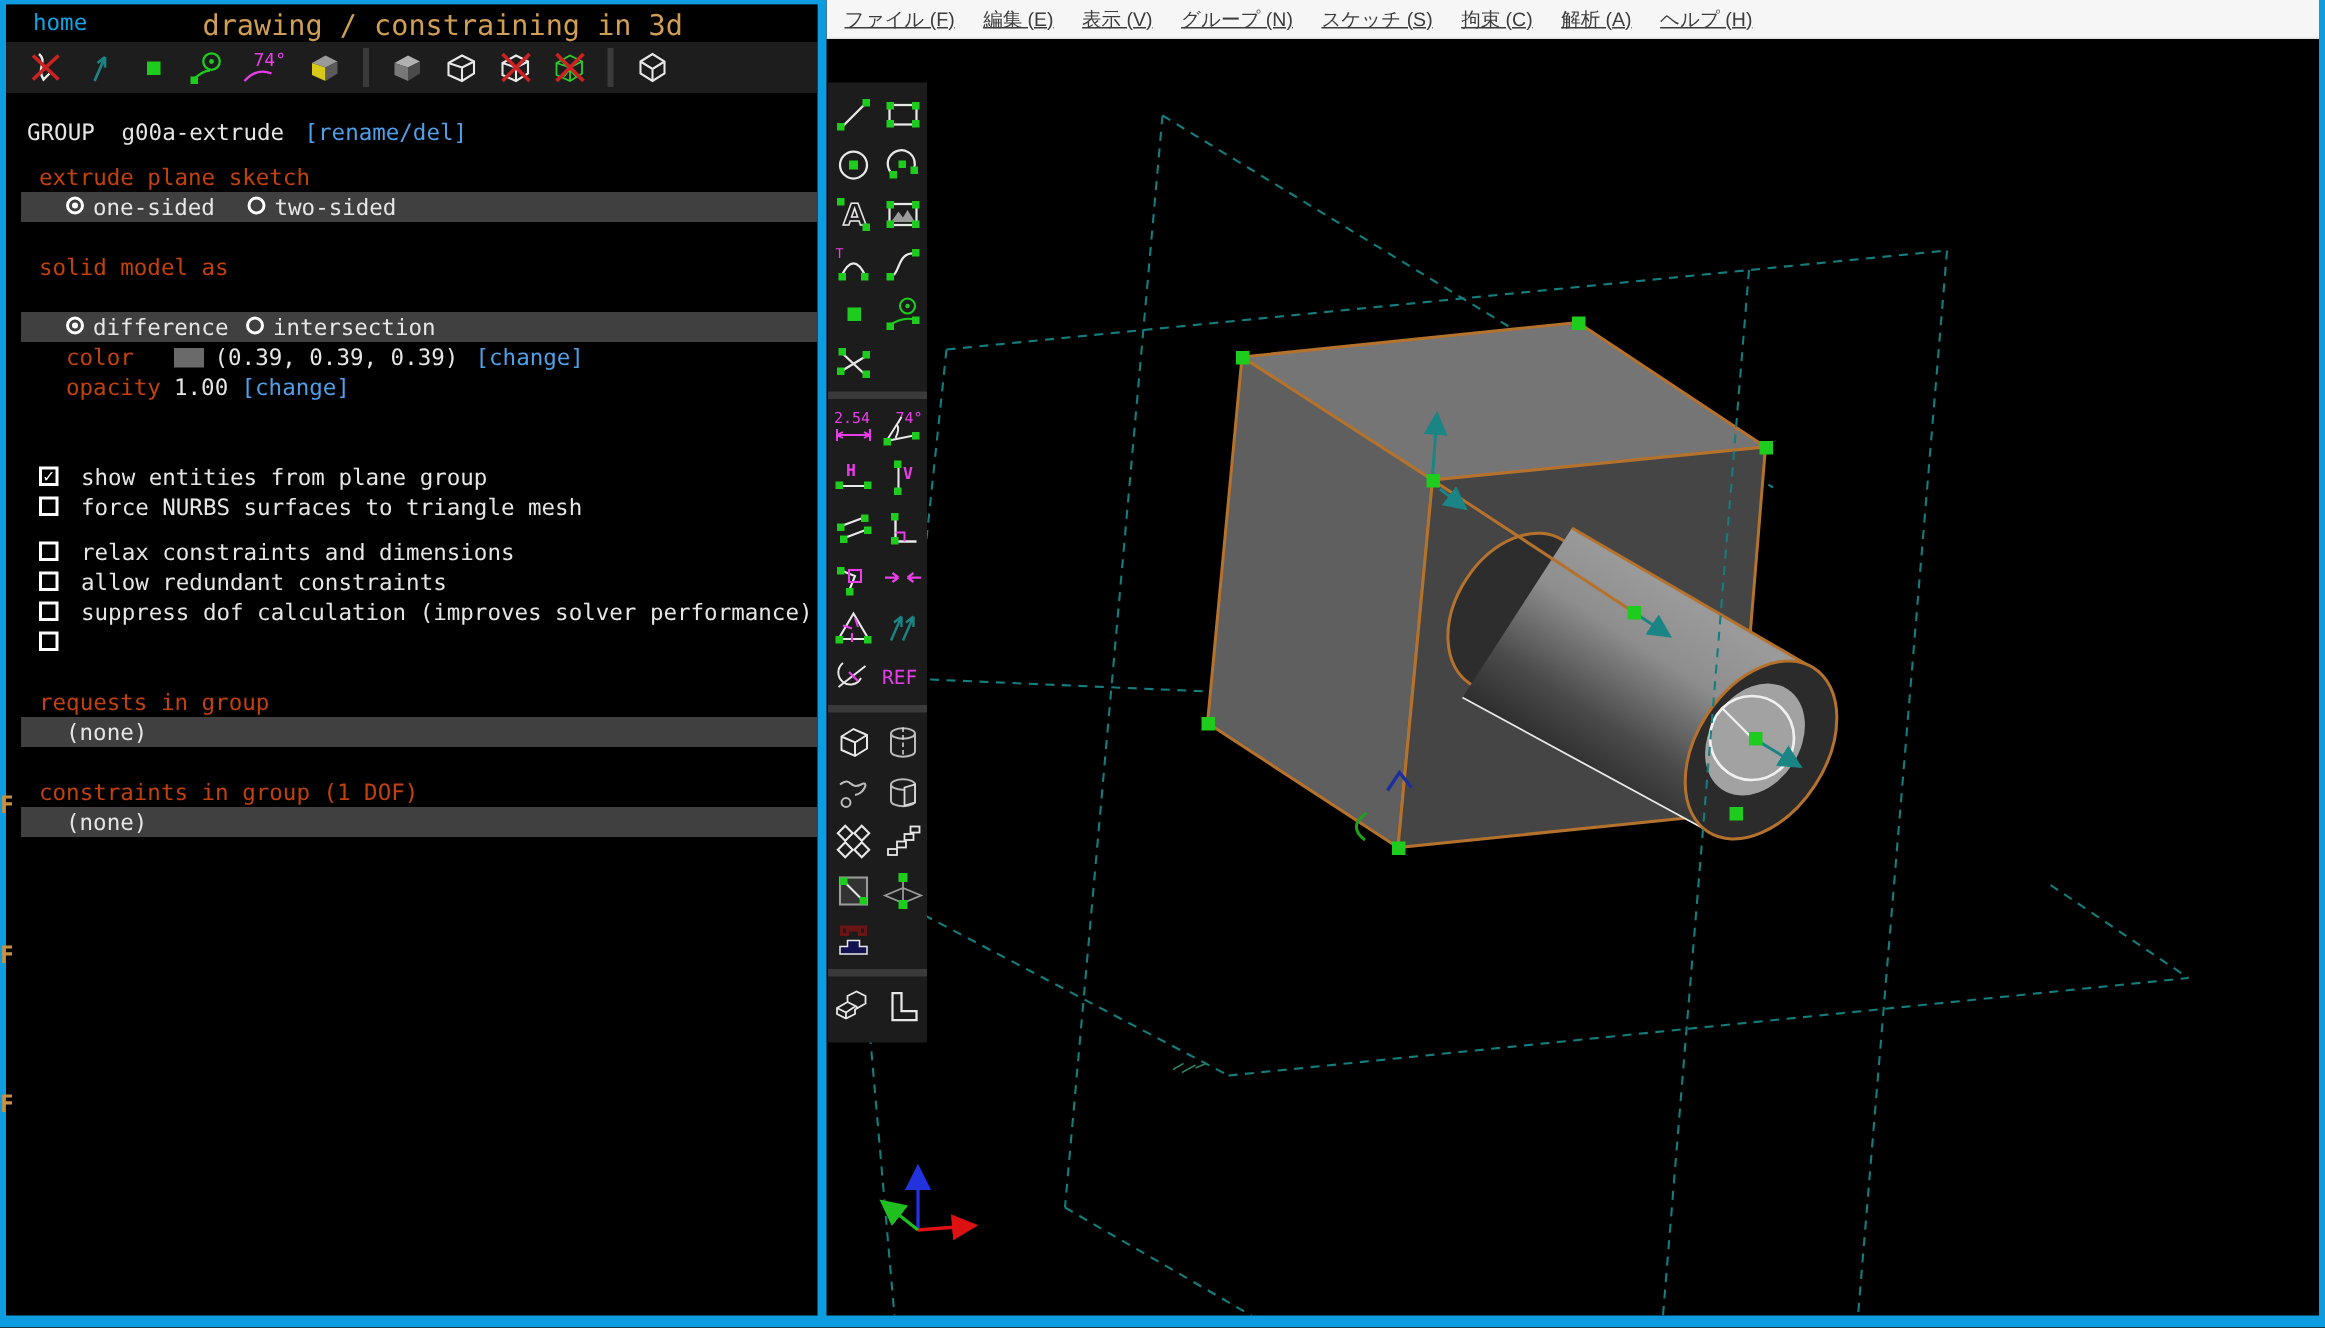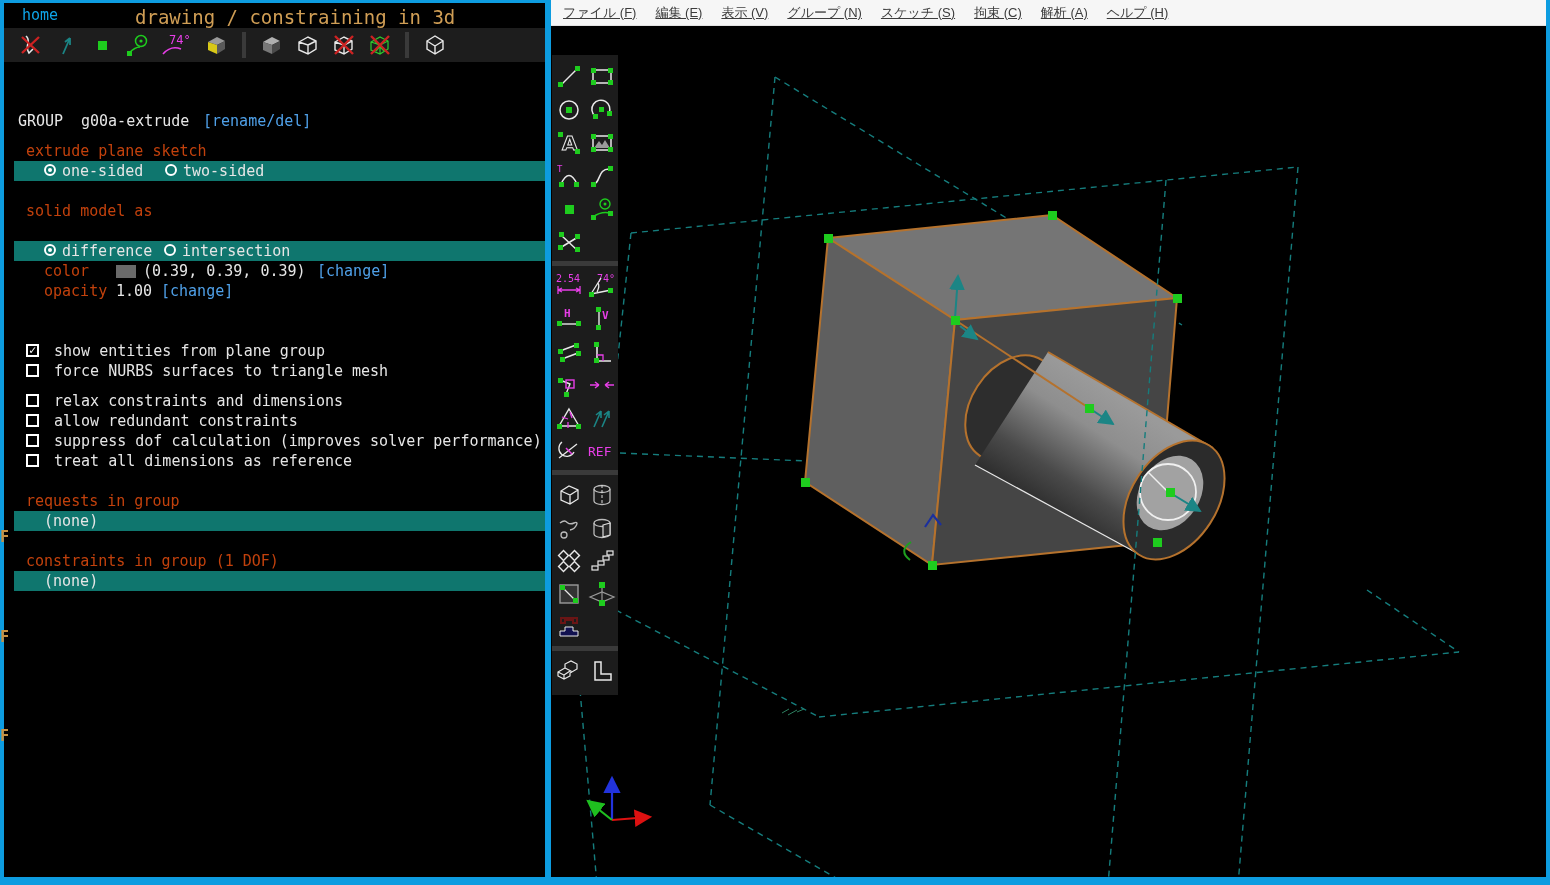--- a/index.html
+++ b/index.html
@@ -7,22 +7,22 @@
           font-family:"DejaVu Sans Mono",monospace;}
   
   .left-panel{position:absolute;left:4px;top:3px;width:541px;height:874px;background:#000;overflow:hidden;}
   .lp-titlebar{position:absolute;left:0;top:0;width:100%;height:25px;background:#000;}
   .lp-tab-home{position:absolute;left:18px;top:3px;color:#0ea5e9;font-size:15px;}
   .lp-title{position:absolute;left:95px;top:3px;color:#d09e55;font-size:19px;margin-left:36px;}
   .lp-toolbar{position:absolute;left:0;top:25px;width:100%;height:34px;background:#1d1d1d;
               display:flex;align-items:center;gap:9px;padding-left:12px;box-sizing:border-box;}
   .ti{width:27px;height:27px;display:flex;align-items:center;justify-content:center;}
   .tsep{width:4px;height:26px;background:#3a3a3a;margin:0 3px;}
-  .r{position:absolute;left:0;width:100%;height:20px;font-size:15px;line-height:20px;color:#e6e6e6;white-space:pre;margin-top:33px;}
-  .hl{background:#0f766e;left:10px;width:639px;}
+  .r{position:absolute;left:0;width:100%;height:20px;font-size:15px;line-height:20px;color:#e6e6e6;white-space:pre;}
+  .hl{background:#404040;left:10px;width:639px;}
   .tan{color:#c2410c;}
   .lnk{color:#4fa0e8;}
   .abs{position:absolute;top:0;}
   .radio{position:absolute;top:3px;width:12px;height:12px;border:2px solid #fff;border-radius:50%;box-sizing:border-box;}
   .radio.sel::after{content:"";position:absolute;left:2px;top:2px;width:4px;height:4px;background:#fff;border-radius:50%;}
   .cb{position:absolute;top:3px;width:13px;height:13px;border:2px solid #fff;box-sizing:border-box;font-size:12px;
       line-height:9px;text-align:center;color:#fff;}
   .swatch{position:absolute;top:4px;width:20px;height:13px;background:#6a6a6a;}
   .edgeF{position:absolute;left:0;width:8px;overflow:hidden;color:#c89040;font-size:16px;font-weight:bold;z-index:9;}
   
@@ -171,21 +171,20 @@
     <div class="r" style="top:375px">
       <span class="cb" style="left:22px"></span>
       <span class="abs" style="left:50px">allow redundant constraints</span>
     </div>
     <div class="r" style="top:395px">
       <span class="cb" style="left:22px"></span>
       <span class="abs" style="left:50px">suppress dof calculation (improves solver performance)</span>
     </div>
     <div class="r" style="top:415px">
       <span class="cb" style="left:22px"></span>
-      <span class="abs" style="left:50px">treat all dimensions as reference</span>
     </div>
 
     <div class="r tan" style="top:455px">
       <span class="abs" style="left:22px">requests in group</span>
     </div>
     <div class="r hl" style="top:475px">
       <span class="abs" style="left:30px">(none)</span>
     </div>
 
     <div class="r tan" style="top:515px">

